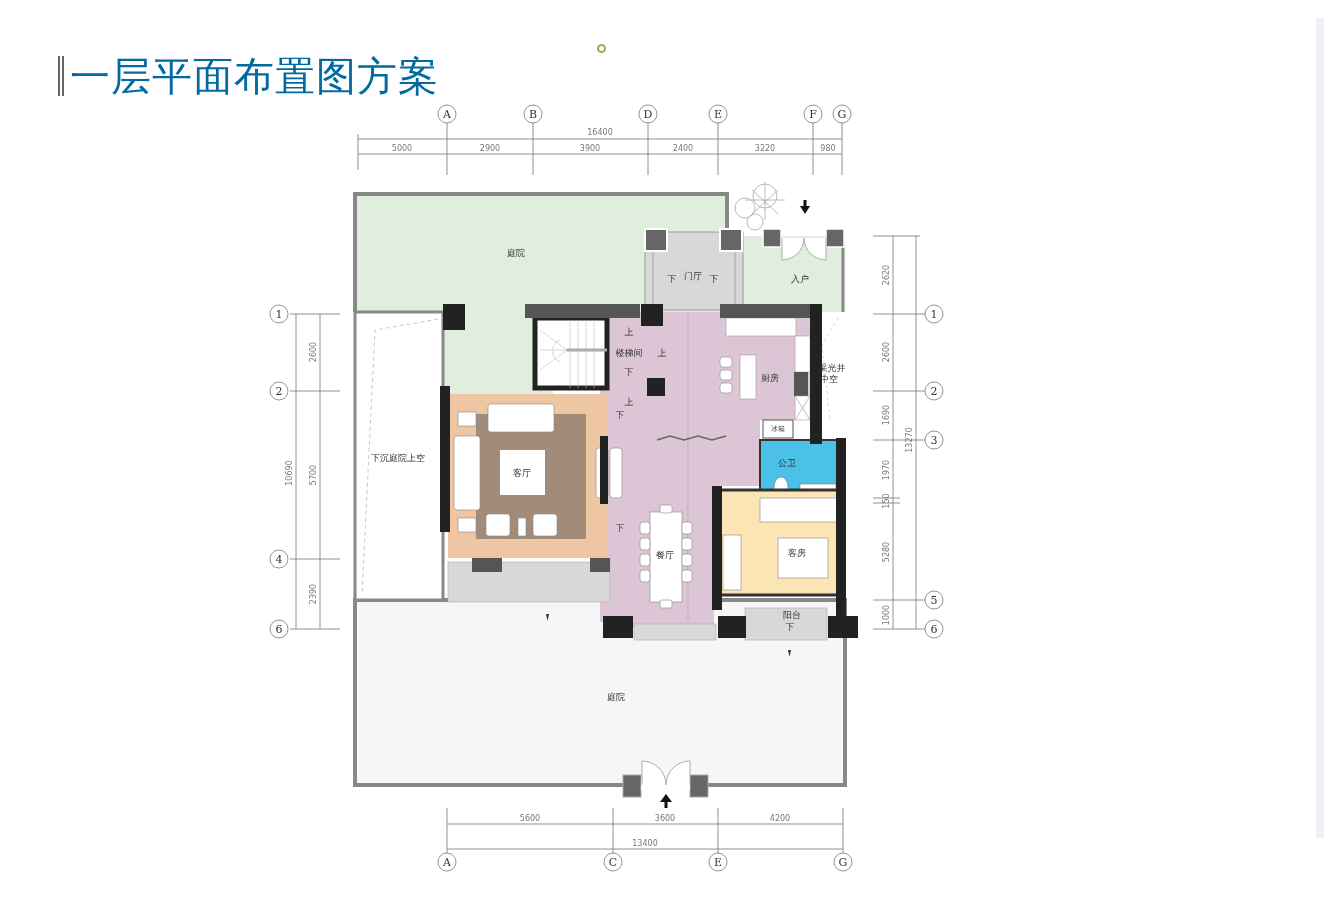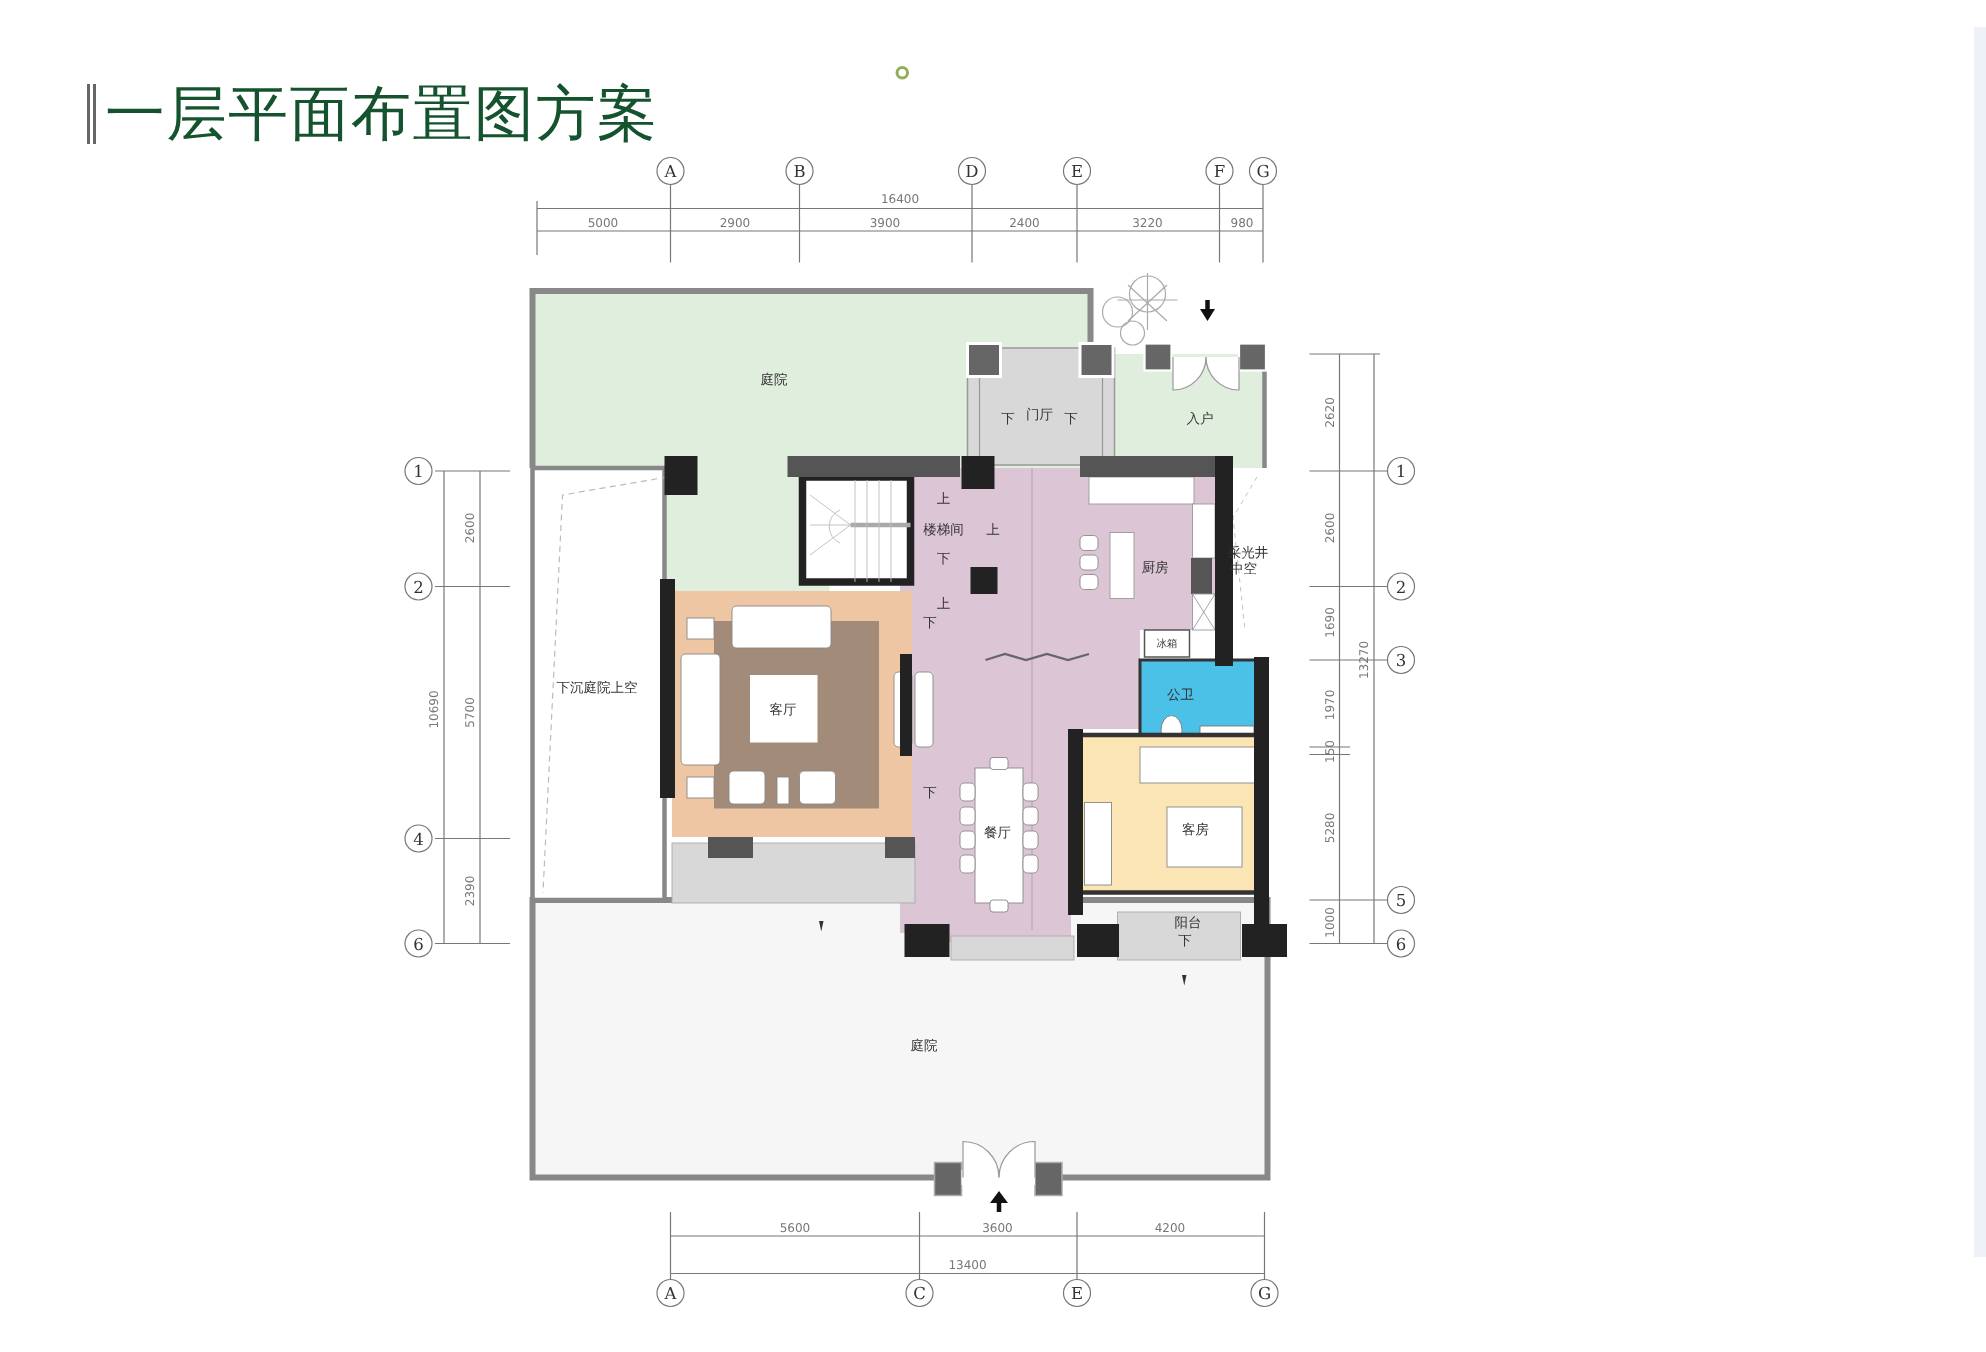--- a/index.html
+++ b/index.html
@@ -1,19 +1,19 @@
 <!DOCTYPE html>
 <html><head>
 <meta charset="utf-8">
 <style>
   html,body{margin:0;padding:0;background:#ffffff;}
   body{width:1324px;height:901px;position:relative;overflow:hidden;font-family:"DejaVu Sans",sans-serif;}
   .title-bar{position:absolute;left:58px;top:52px;height:48px;display:flex;align-items:center;}
   .title-mark{width:6px;height:40px;border-left:2px solid #666;border-right:2px solid #666;margin-right:6px;box-sizing:border-box;}
-  .title-text{font-family:"DejaVu Serif",serif;font-size:40px;color:#14532d;letter-spacing:1px;line-height:48px;}
+  .title-text{font-family:"DejaVu Serif",serif;font-size:40px;color:#0369a1;letter-spacing:1px;line-height:48px;}
   .title-dot{position:absolute;left:597px;top:44px;width:9px;height:9px;border:2px solid #8fae55;border-radius:50%;box-sizing:border-box;}
   .right-strip{position:absolute;right:0;top:18px;width:8px;height:820px;background:#eef1f8;}
   svg text{font-family:"DejaVu Sans",sans-serif;}
   .axis-label{font-family:"DejaVu Serif",serif;font-size:11px;fill:#333;}
   .dim{font-size:8px;fill:#777;}
   .room{font-size:9px;fill:#333;}
 </style>
 </head>
 <body>
 

